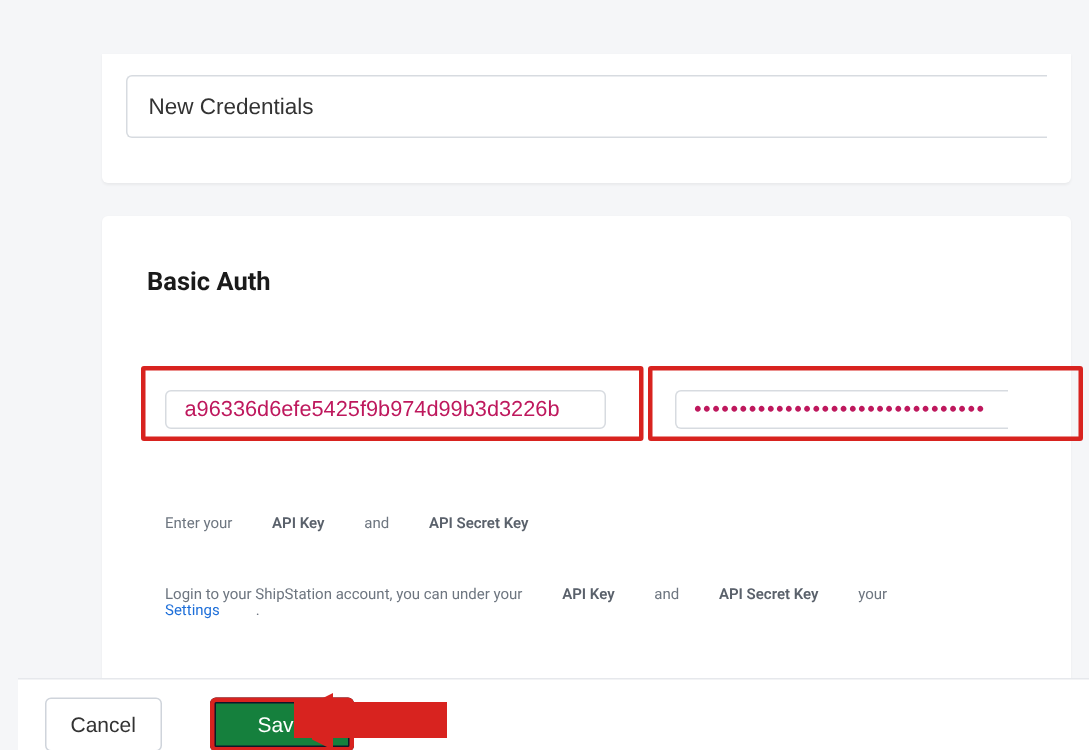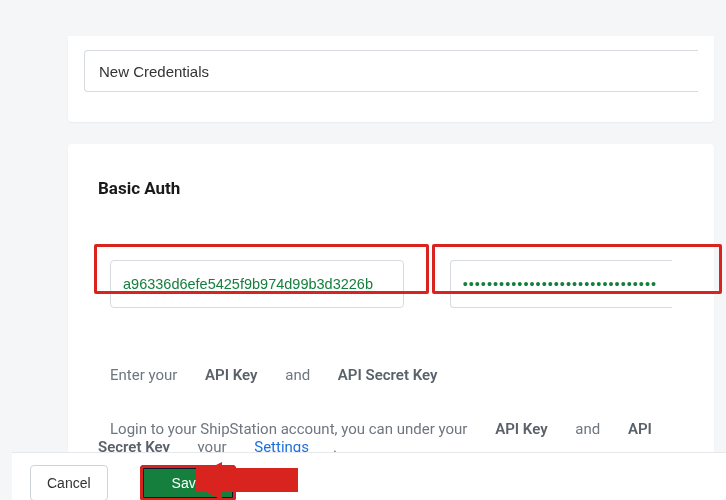--- a/index.html
+++ b/index.html
@@ -61,36 +61,36 @@
       top: -4px;
       left: -4px;
       border: 3px solid #d8231f;
       pointer-events: none;
       border-radius: 2px;
     }
     .api-key .field-highlight { width: 335px; height: 50px; }
     .secret  .field-highlight { width: 290px; height: 50px; left: -6px; }
     input.field {
       width: 100%;
-      height: 48px;
+      height: 26px;
       border: 1px solid #d7dbe0;
       border-radius: 4px;
       padding: 0 12px;
       font-size: 14.5px;
-      color: #15803d;
+      color: #be185d;
       background: #fff;
     }
     input.field.secret-field {
       border-right: none;
       border-top-right-radius: 0;
       border-bottom-right-radius: 0;
       letter-spacing: 1px;
     }
     .help-text {
-      font-size: 15px;
+      font-size: 10px;
       color: #6e7680;
       margin-bottom: 12px;
     }
     .help-text strong, .help-text b { color: #5a616b; font-weight: 600; }
     .help-text .link { color: #1e6fd9; cursor: pointer; text-align: right; }
     .footer {
       position: absolute;
       left: 0;
       right: 0;
       bottom: 0;

